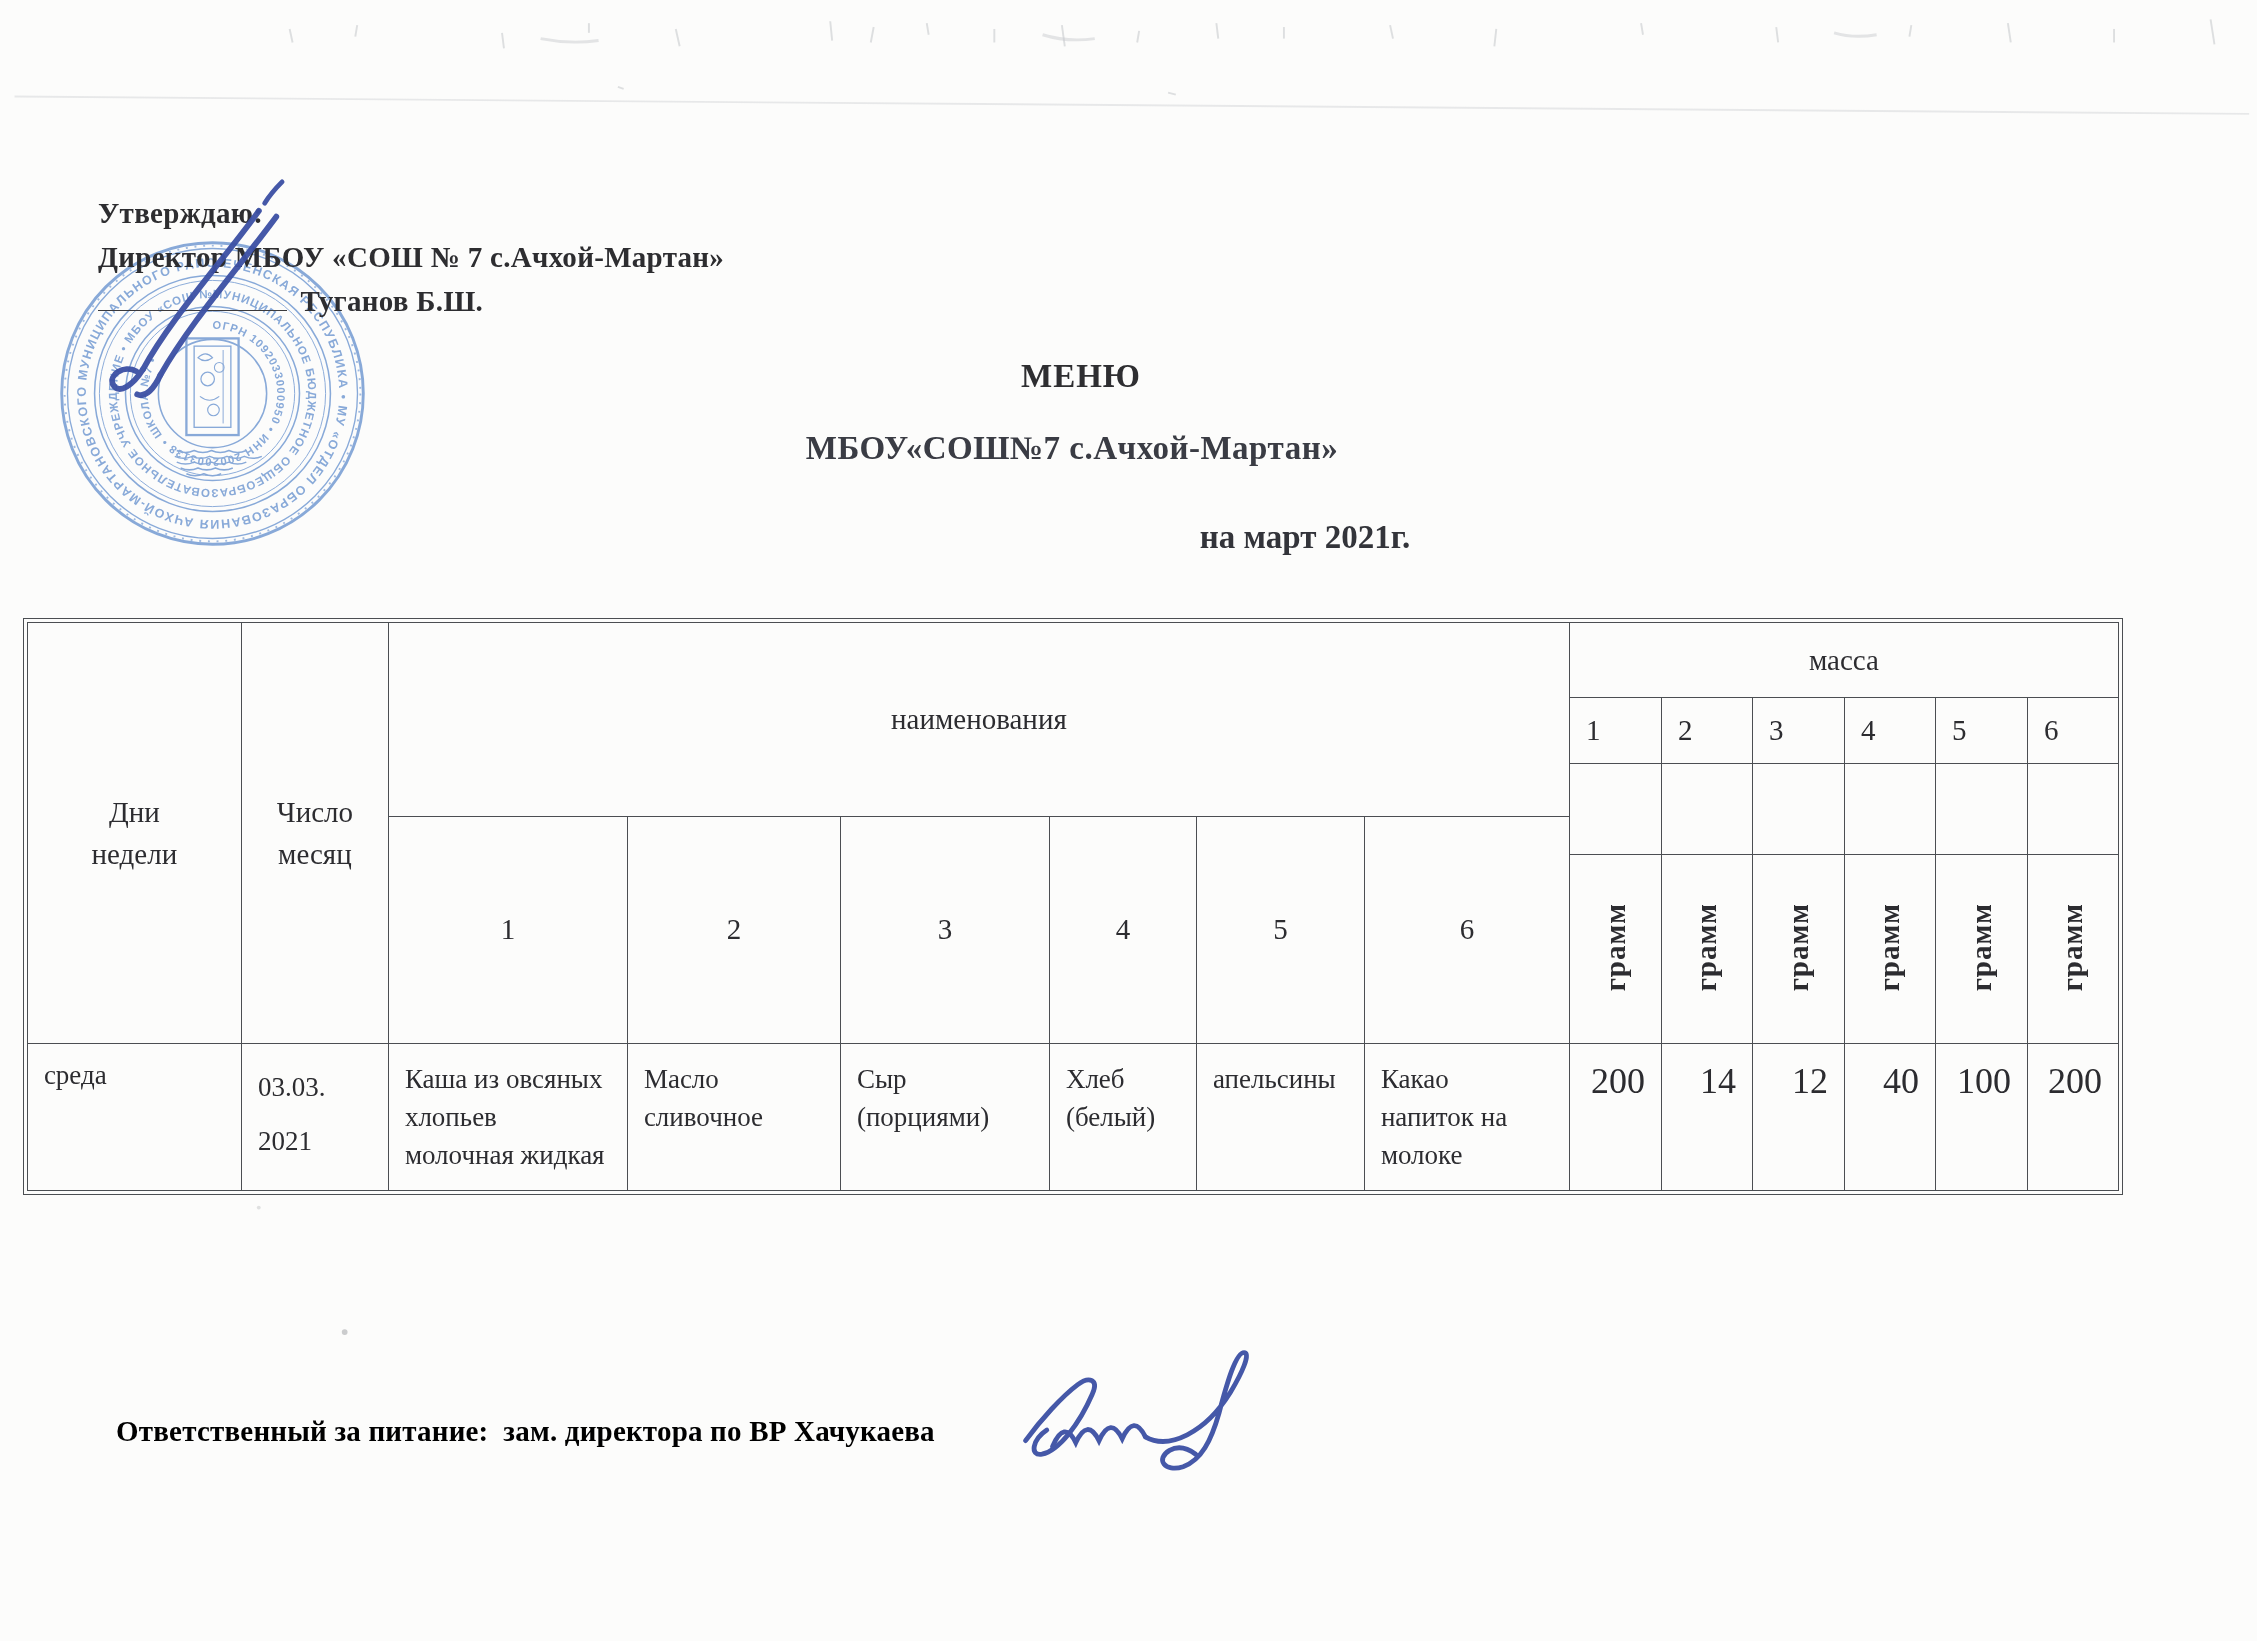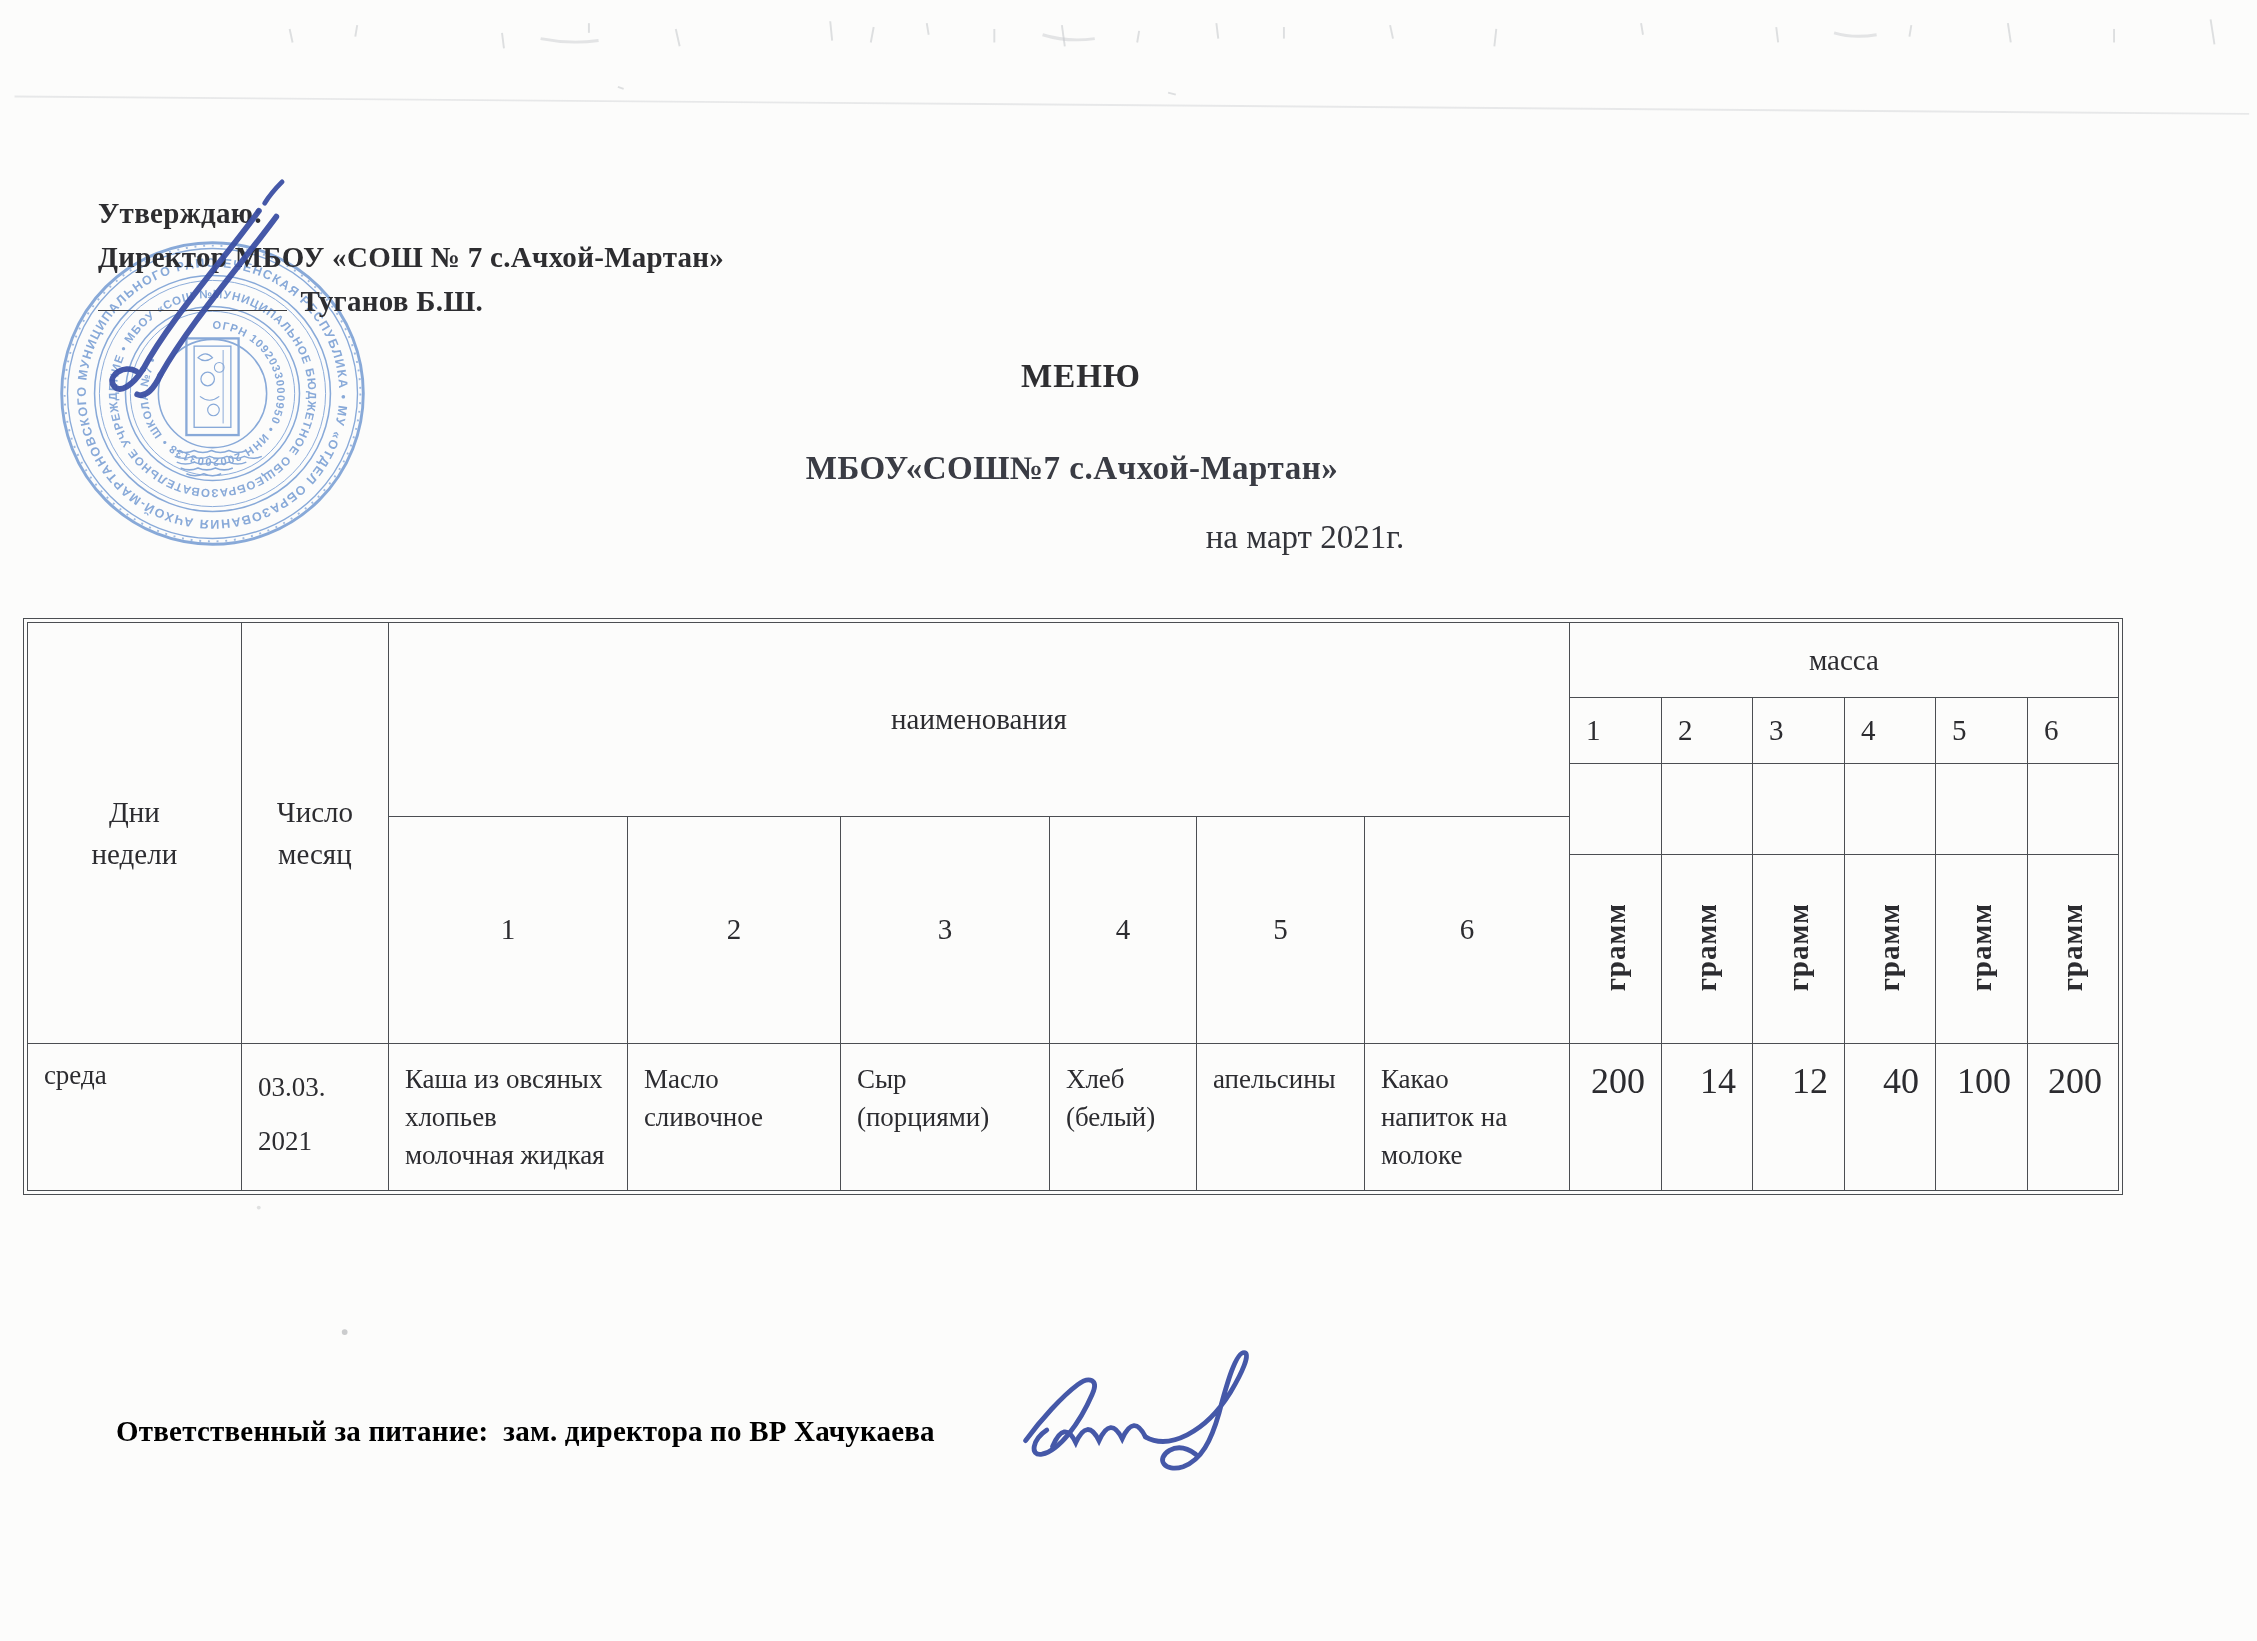--- a/index.html
+++ b/index.html
@@ -28,24 +28,24 @@
   }
 
   
   #stamp{left:53px;top:234px;z-index:2;opacity:.92;}
   #pen-signature{left:58px;top:174px;z-index:5;}
   #footer-signature{left:1012px;top:1344px;z-index:5;}
 
   
   .doc-title{top:358px;left:1081px;transform:translateX(-50%);
     font-size:33px;font-weight:bold;letter-spacing:1px;color:#2e2e31;}
-  .doc-subtitle{top:450px;left:1072px;transform:translateX(-50%);
+  .doc-subtitle{top:430px;left:1072px;transform:translateX(-50%);
     font-size:33px;font-weight:bold;letter-spacing:0.5px;color:#3a3c44;white-space:nowrap;}
   .doc-subtitle2{top:519px;left:1305px;transform:translateX(-50%);
-    font-size:33px;font-weight:normal;color:#33343a;white-space:nowrap;}
+    font-size:33px;font-weight:bold;color:#33343a;white-space:nowrap;}
 
   
   .menu-table-wrap{
     left:23px;top:618px;
     border:1.9px solid #4b4e52;padding:2.9px 2.9px;
     background:transparent;z-index:3;
   }
   table.menu{border-collapse:collapse;table-layout:fixed;}
   table.menu td,table.menu th{
     border:1.9px solid #4b4e52;

